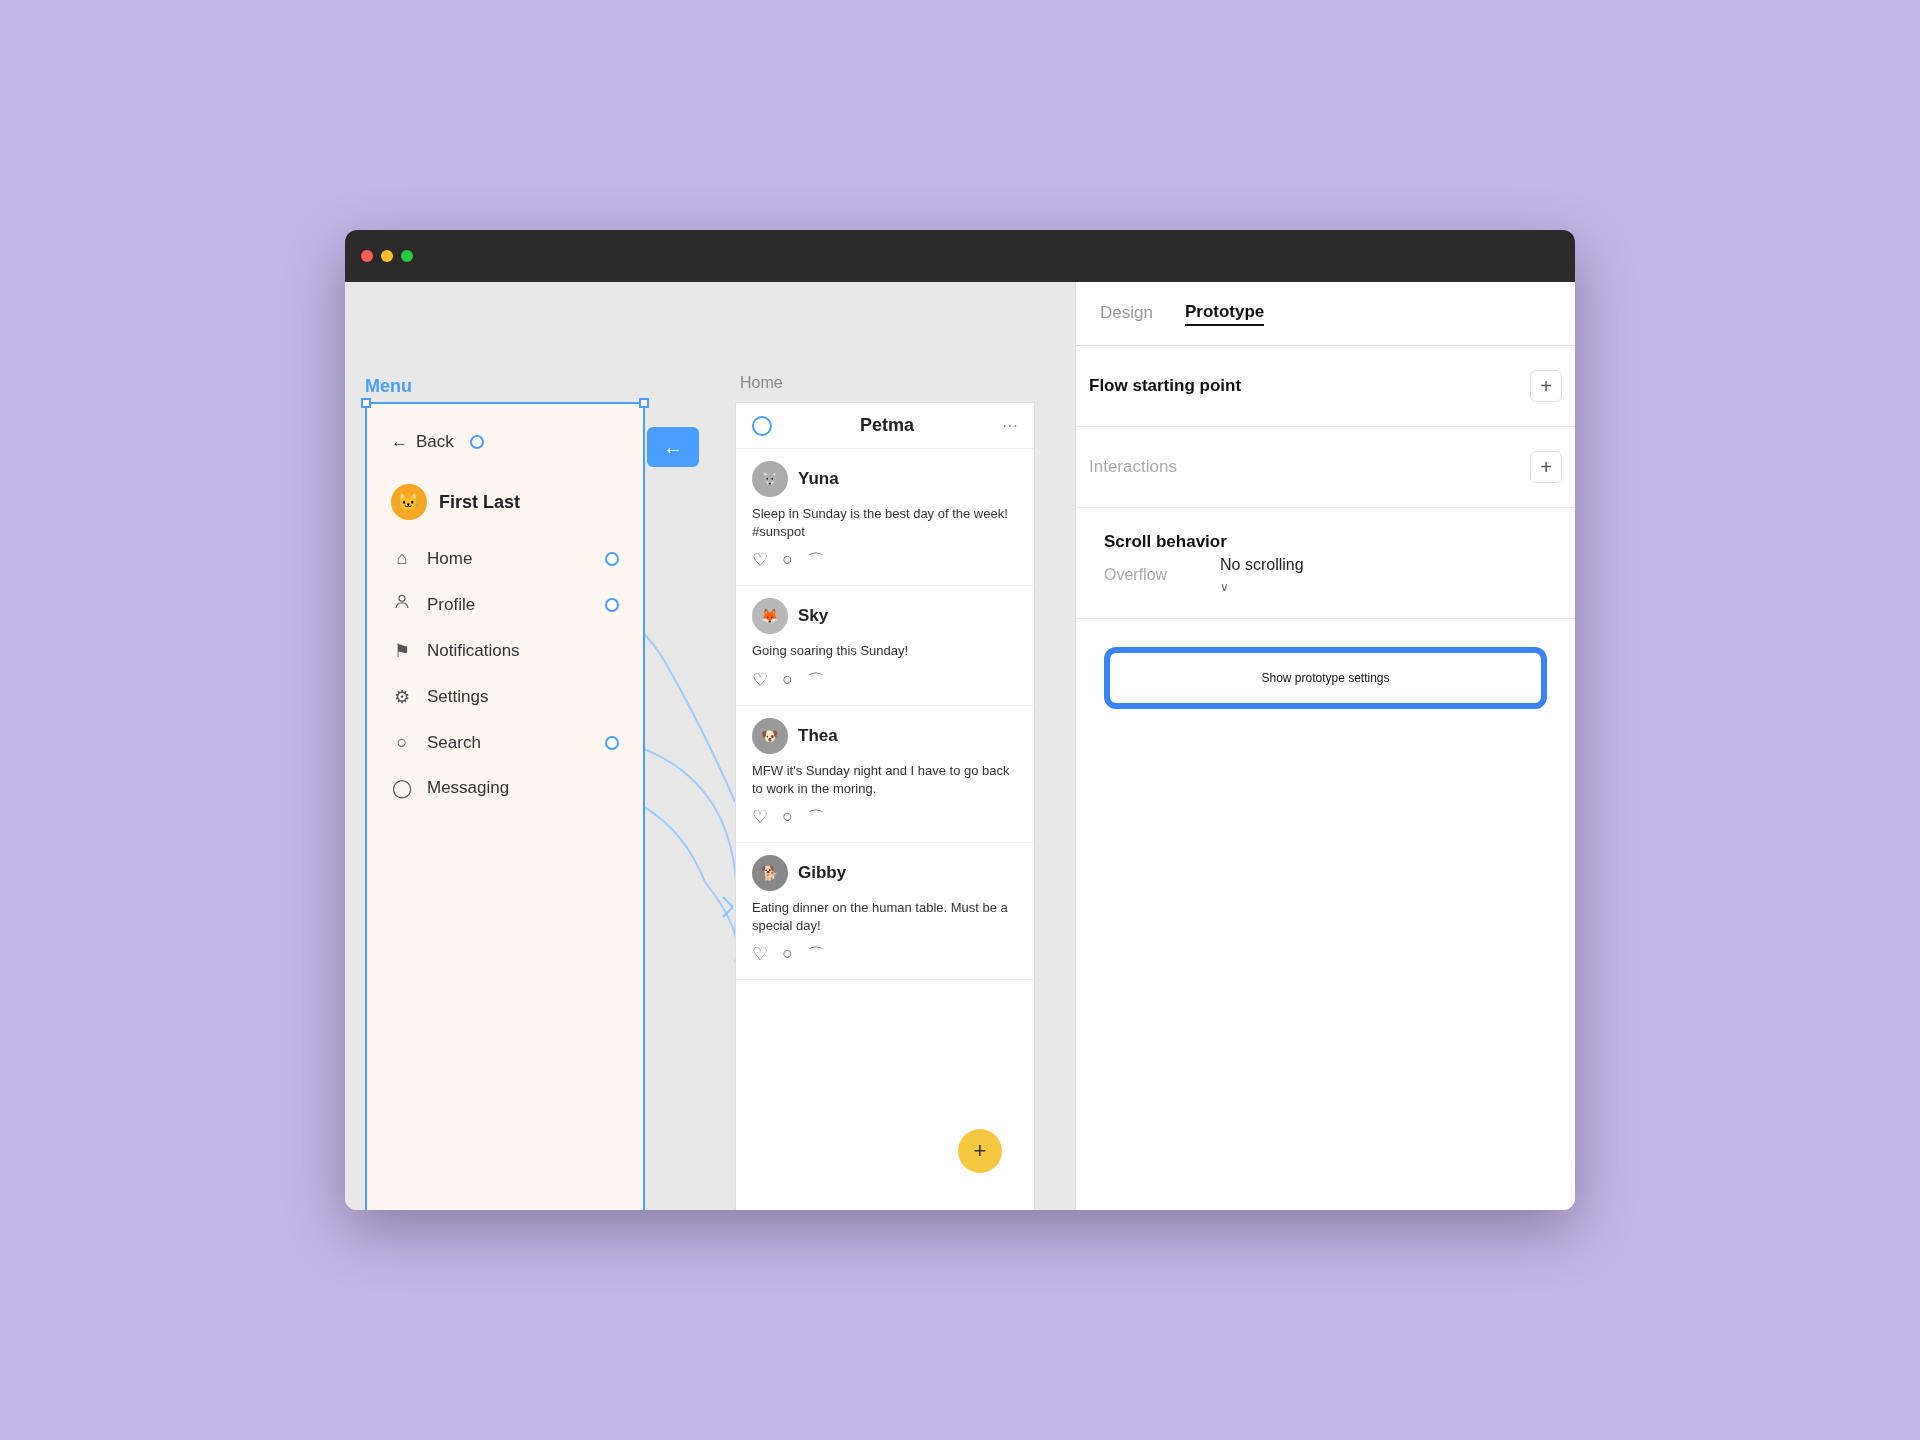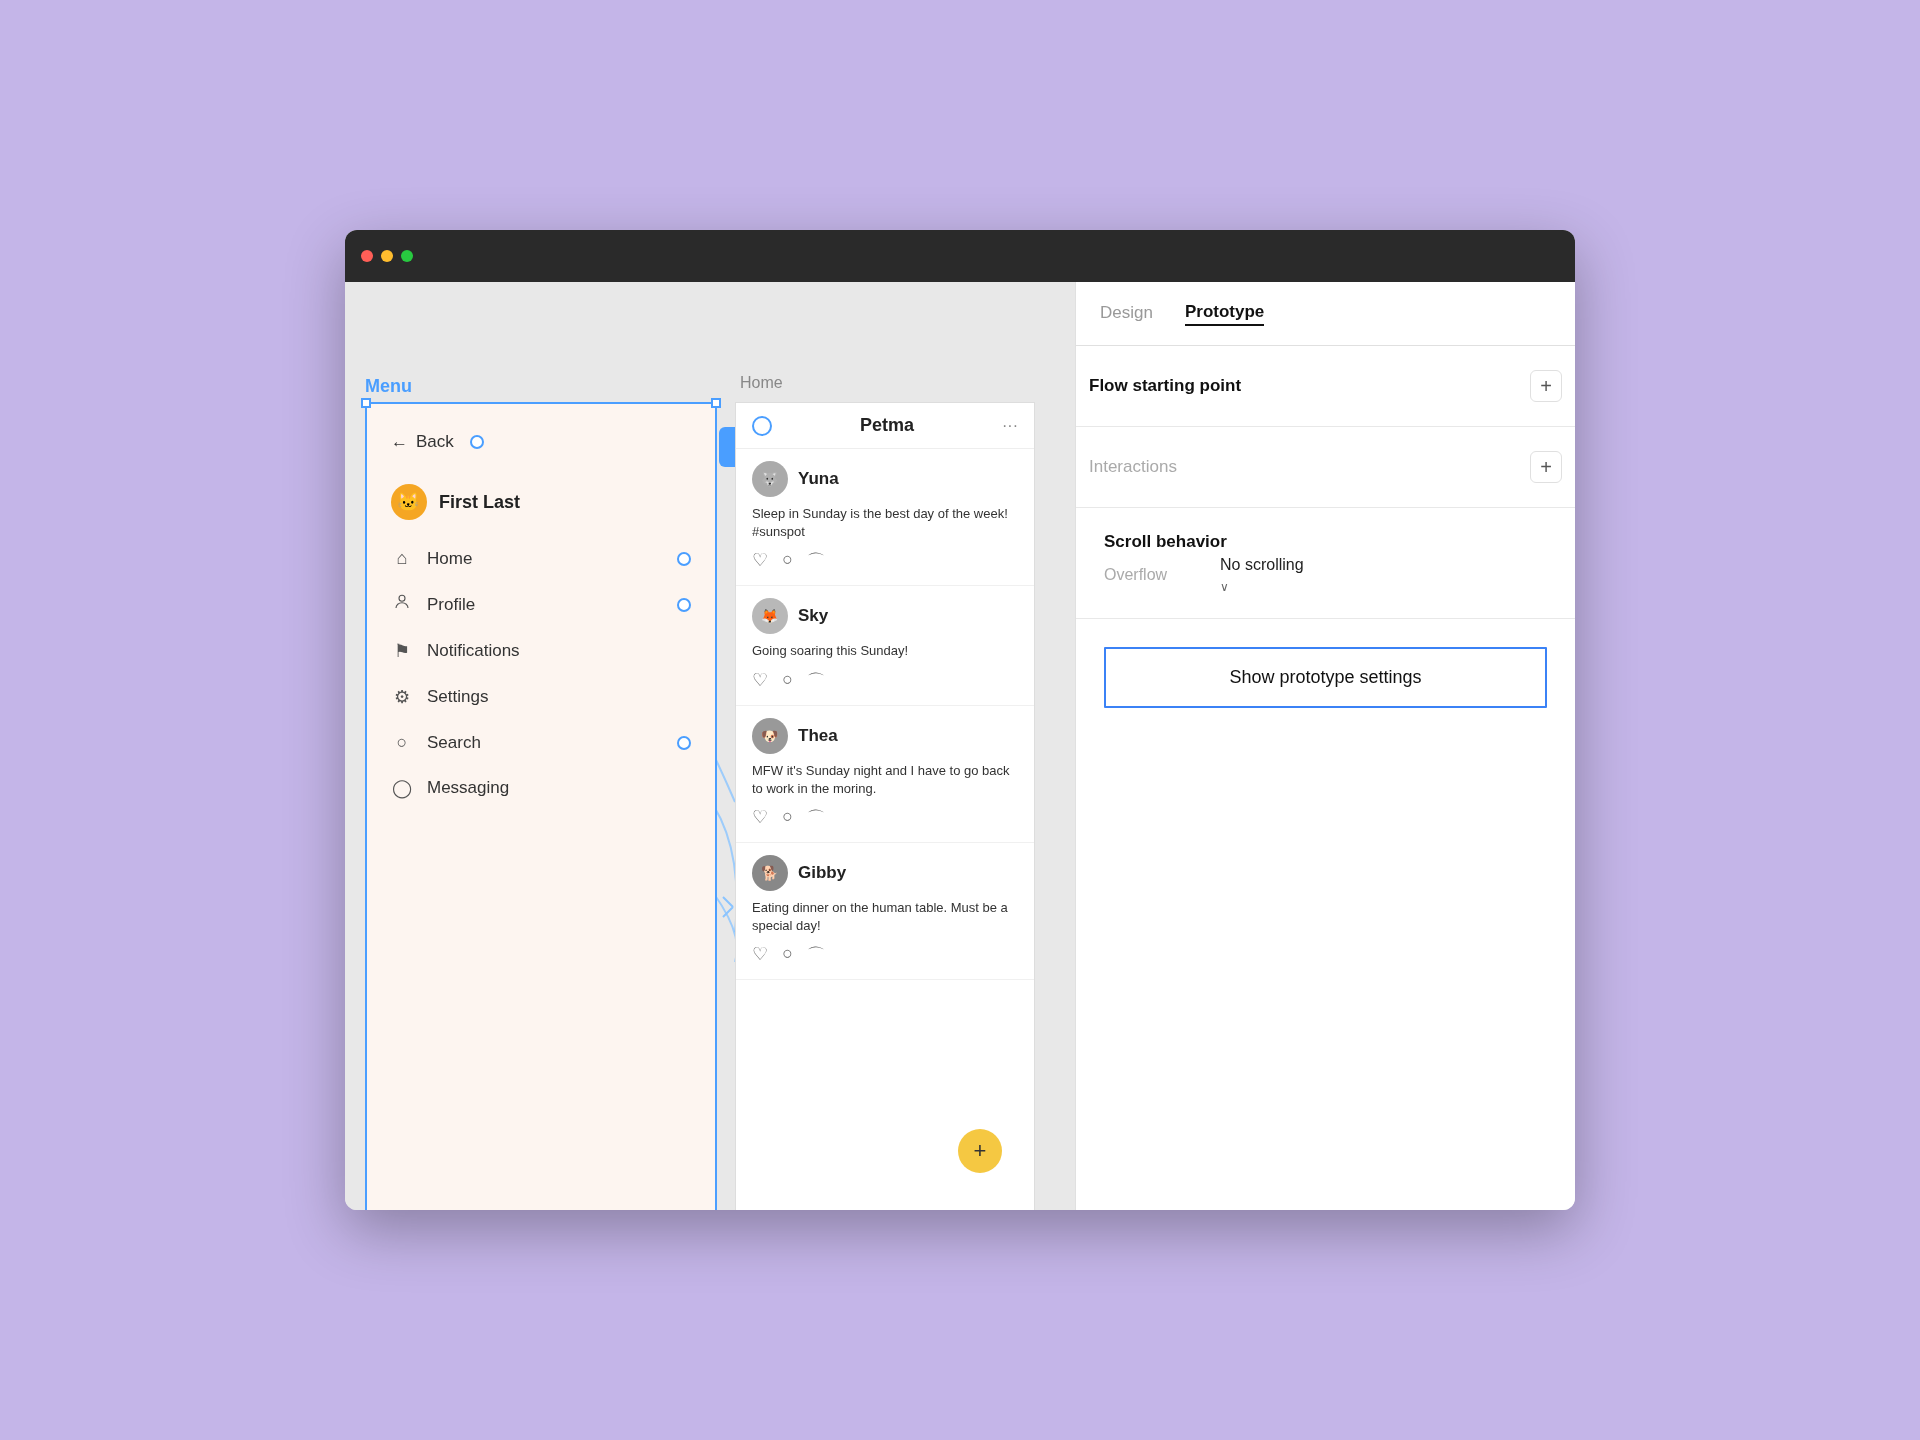--- a/index.html
+++ b/index.html
@@ -50,21 +50,21 @@
       flex: 1;
       background: #e8e8e8;
       position: relative;
       overflow: hidden;
     }
     
     .menu-frame {
       position: absolute;
       top: 120px;
       left: 20px;
-      width: 352px;
+      width: 280px;
       height: 820px;
       border: 2px solid #4a9eff;
       background: #fdf5f0;
       border-radius: 2px;
     }
     .menu-frame-label {
       position: absolute;
       top: -28px;
       left: -2px;
       color: #4a9eff;
@@ -349,25 +349,25 @@
       cursor: pointer;
       flex-direction: column;
     }
     .chevron-down {
       font-size: 12px;
       color: #666;
     }
     .show-prototype-btn {
       margin: 28px 28px;
       padding: 18px;
-      border: 2px solid #3b82f6;
-      border-radius: 1px;
+      border: 6px solid #3b82f6;
+      border-radius: 12px;
       background: white;
       text-align: center;
-      font-size: 18px;
+      font-size: 12px;
       font-weight: 500;
       color: #111;
       cursor: pointer;
     }
   </style>
 </head>
 <body>
 
 <div class="window">
 

